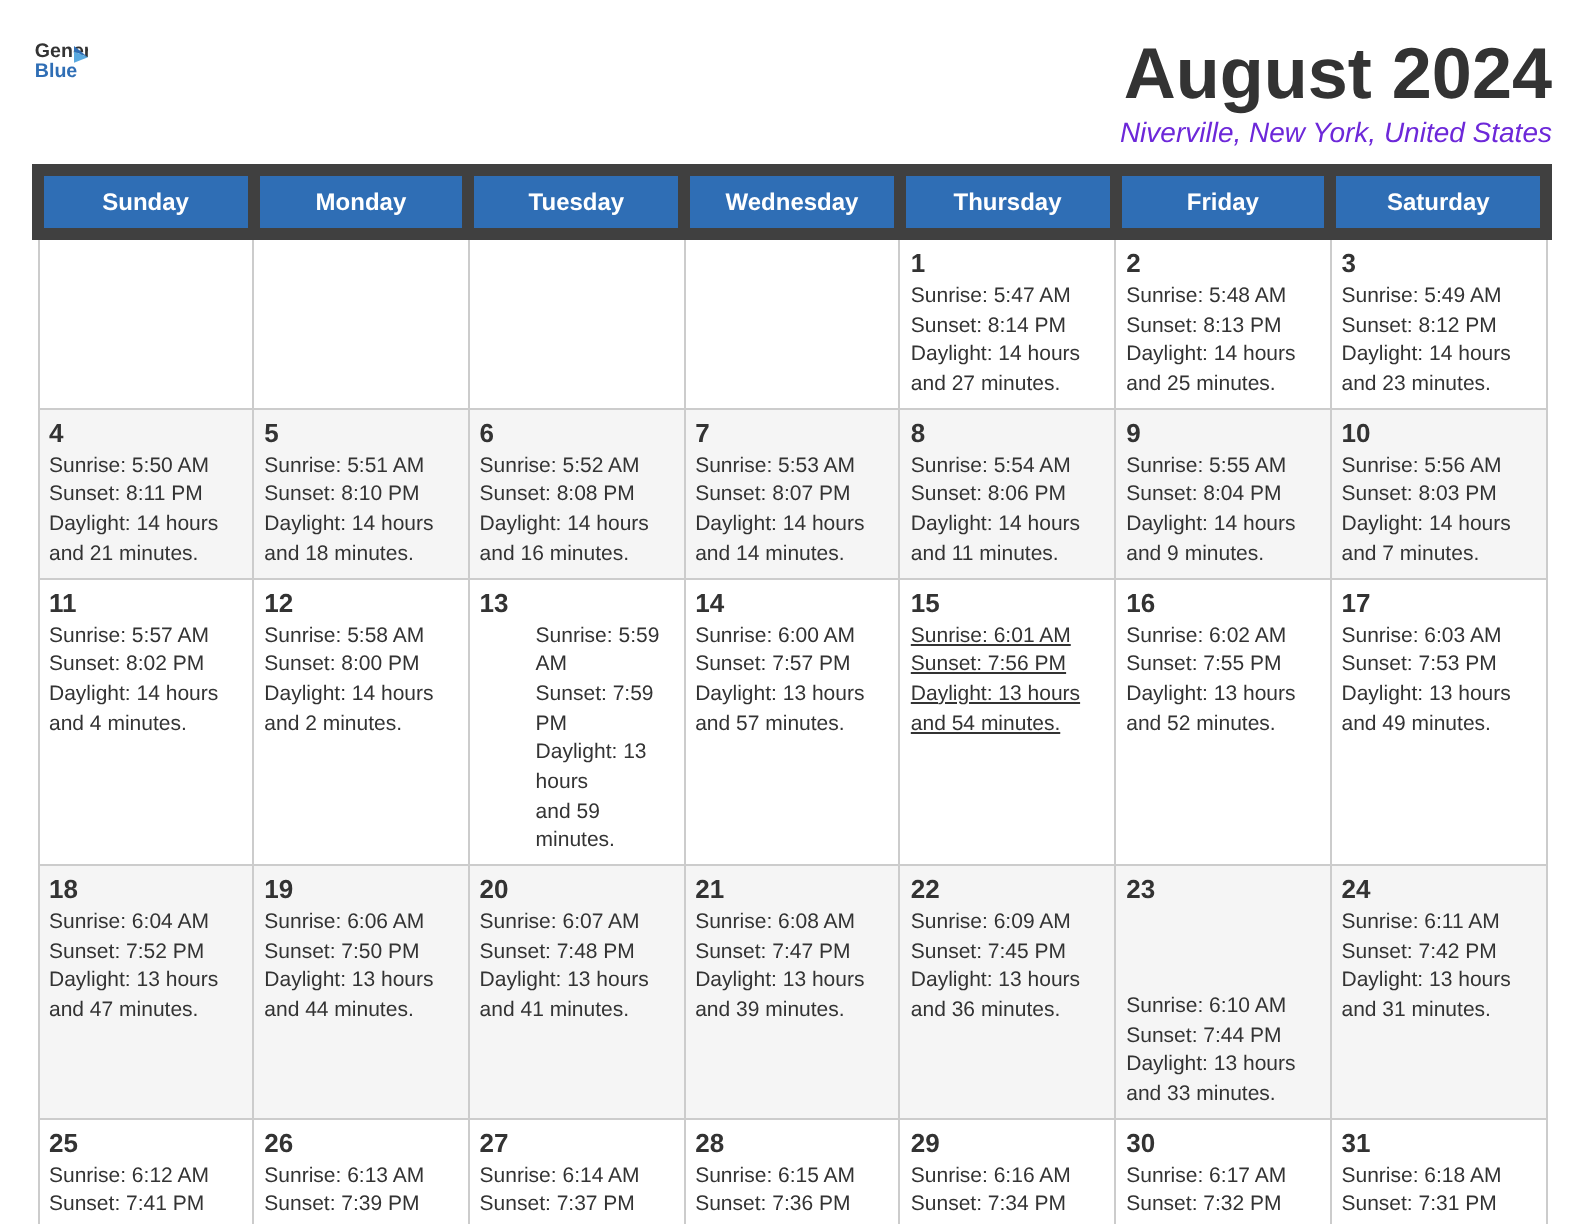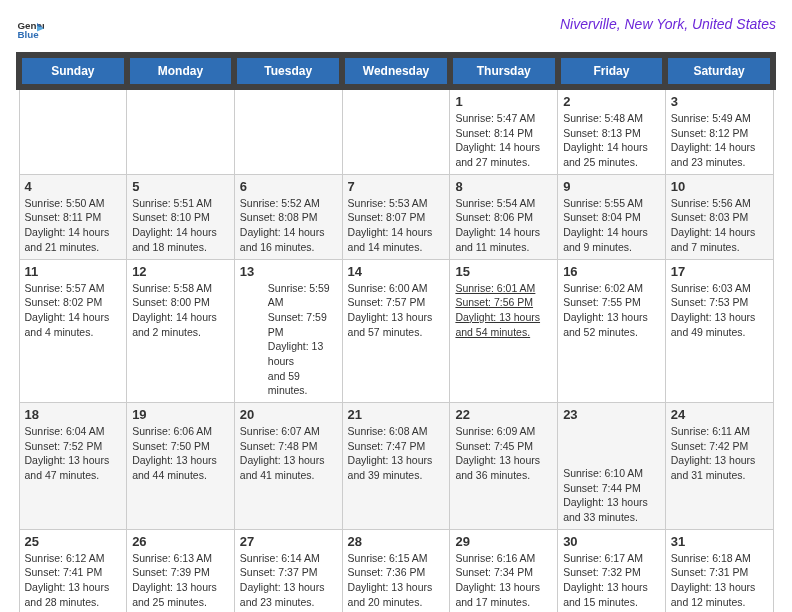--- a/index.html
+++ b/index.html
@@ -84,20 +84,21 @@
 <div class="header-area">
   <div class="logo">
     <svg class="logo-icon" viewBox="0 0 40 40">
       <text x="2" y="18" font-size="14" font-weight="bold" fill="#333">General</text>
       <text x="2" y="32" font-size="14" font-weight="bold" fill="#2f6eb5">Blue</text>
       <polygon points="30,10 40,18 30,14" fill="#2f6eb5"></polygon>
       <polygon points="30,14 40,18 30,22" fill="#5aaae0"></polygon>
     </svg>
   </div>
   <div class="title-area">
+    <div class="month-year">August 2024</div>
     <div class="location">Niverville, New York, United States</div>
   </div>
 </div>
 
 <table class="calendar">
   <thead>
     <tr id="weekday-header">
     <th>Sunday</th>
         <th>Monday</th>
         <th>Tuesday</th>

